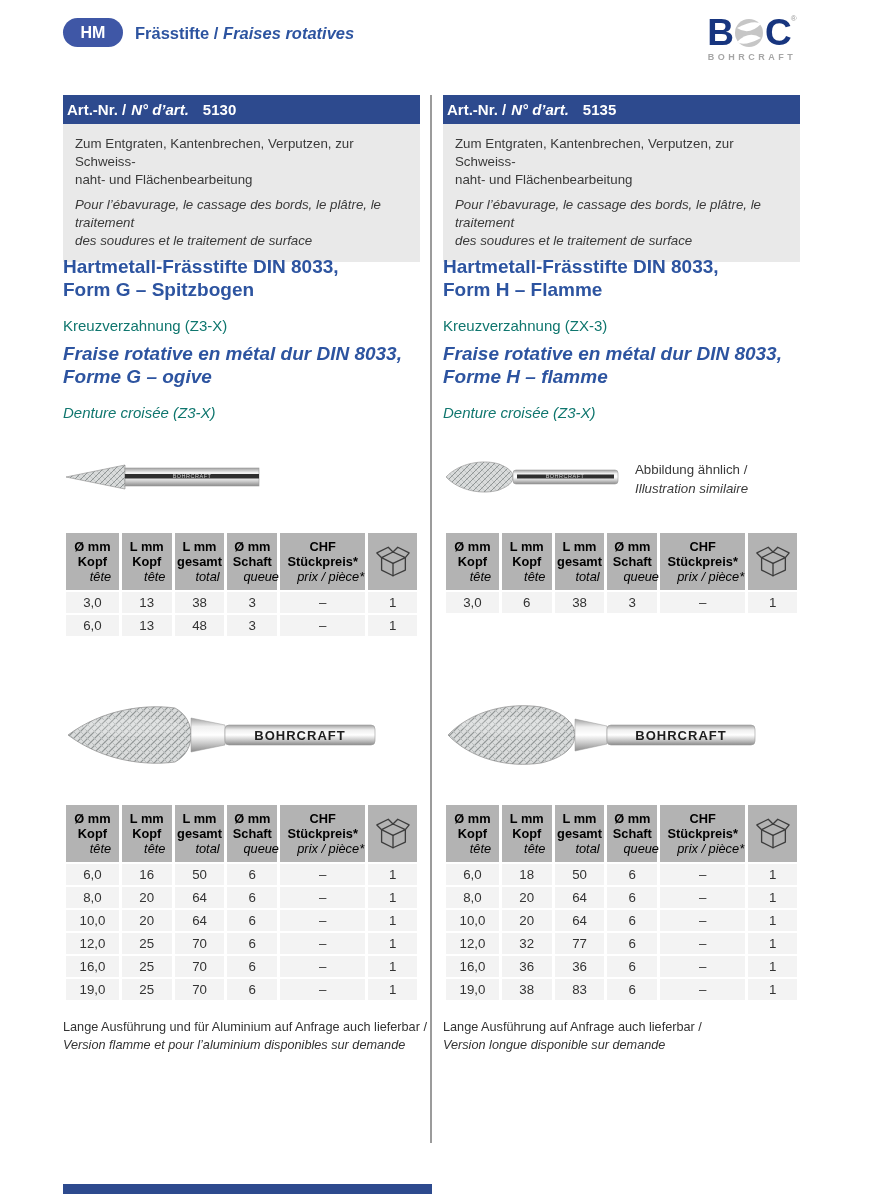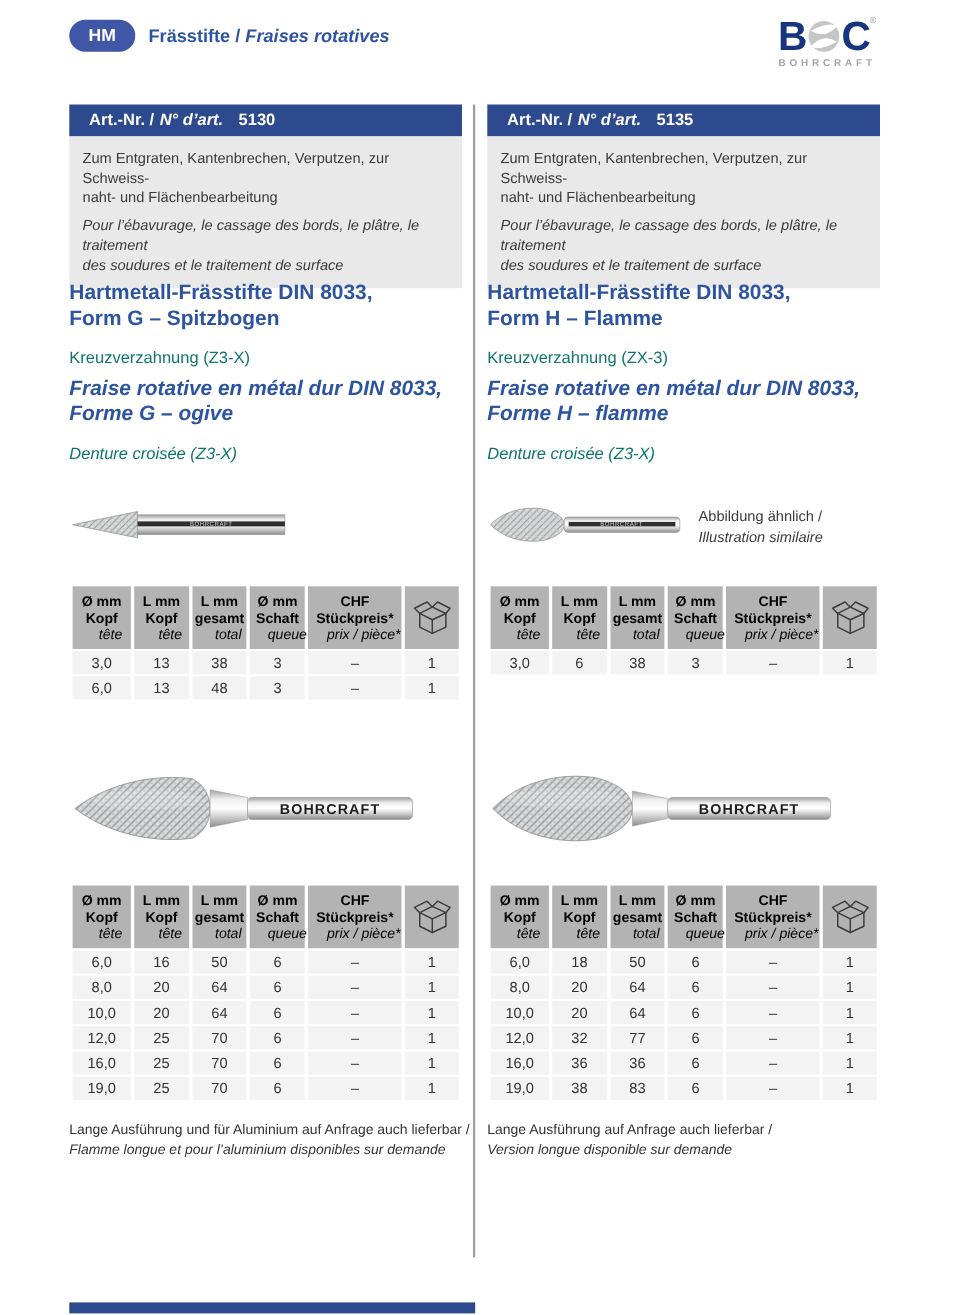--- a/index.html
+++ b/index.html
@@ -16,21 +16,21 @@
   .logo-row{display:flex;align-items:center;justify-content:center;line-height:1;}
   .logo-letter{font-size:37px;font-weight:900;color:var(--logo-blue);letter-spacing:-1px;}
   .logo-reg{font-size:8px;color:#9a9a9a;align-self:flex-start;margin-top:1px;}
   .logo-word{font-size:9px;font-weight:bold;letter-spacing:3.5px;color:#a6a6a6;margin-top:1px;}
   
   .divider{position:absolute;left:430px;top:95px;width:2px;height:1048px;background:var(--divider-gray);}
   .col{position:absolute;top:95px;width:357px;}
   .col-left{left:63px;}
   .col-right{left:443px;}
   .art-bar{position:absolute;top:0;left:0;width:357px;height:29px;background:var(--navy-bar);
-           color:#fff;display:flex;align-items:center;box-sizing:border-box;padding-left:18px;
+           color:#fff;display:flex;align-items:center;box-sizing:border-box;padding-left:4px;
            font-size:15px;font-weight:bold;}
   .art-bar .it{font-style:italic;margin-left:5px;}
   .art-bar .num{margin-left:14px;}
   .panel{position:absolute;top:29px;left:0;width:357px;box-sizing:border-box;
          background:var(--panel-gray);padding:11px 12px 12px 12px;font-size:13.3px;line-height:1.36;}
   .panel .fr{font-style:italic;margin-top:7px;}
   .block-de{position:absolute;top:160px;left:0;width:357px;}
   .block-fr{position:absolute;top:247px;left:0;width:357px;}
   .h-line{font-size:19px;font-weight:bold;color:var(--heading-blue);line-height:23px;}
   .block-fr .h-line{font-style:italic;}
@@ -307,21 +307,21 @@
             <td>70</td>
             <td>6</td>
             <td>–</td>
             <td>1</td>
           </tr>
         </tbody>
       </table>
 
     <div class="footer-note">
       <div>Lange Ausführung und für Aluminium auf Anfrage auch lieferbar /</div>
-      <div class="it">Flamme longue et pour l’aluminium disponibles sur demande</div>
+      <div class="it">Version flamme et pour l’aluminium disponibles sur demande</div>
     </div>
   </div>
 
   <div class="col col-right">
     <div class="art-bar">
       <span>Art.-Nr. /</span>
       <span class="it">N° d’art.</span>
       <span class="num">5135</span>
     </div>
     <div class="panel">

